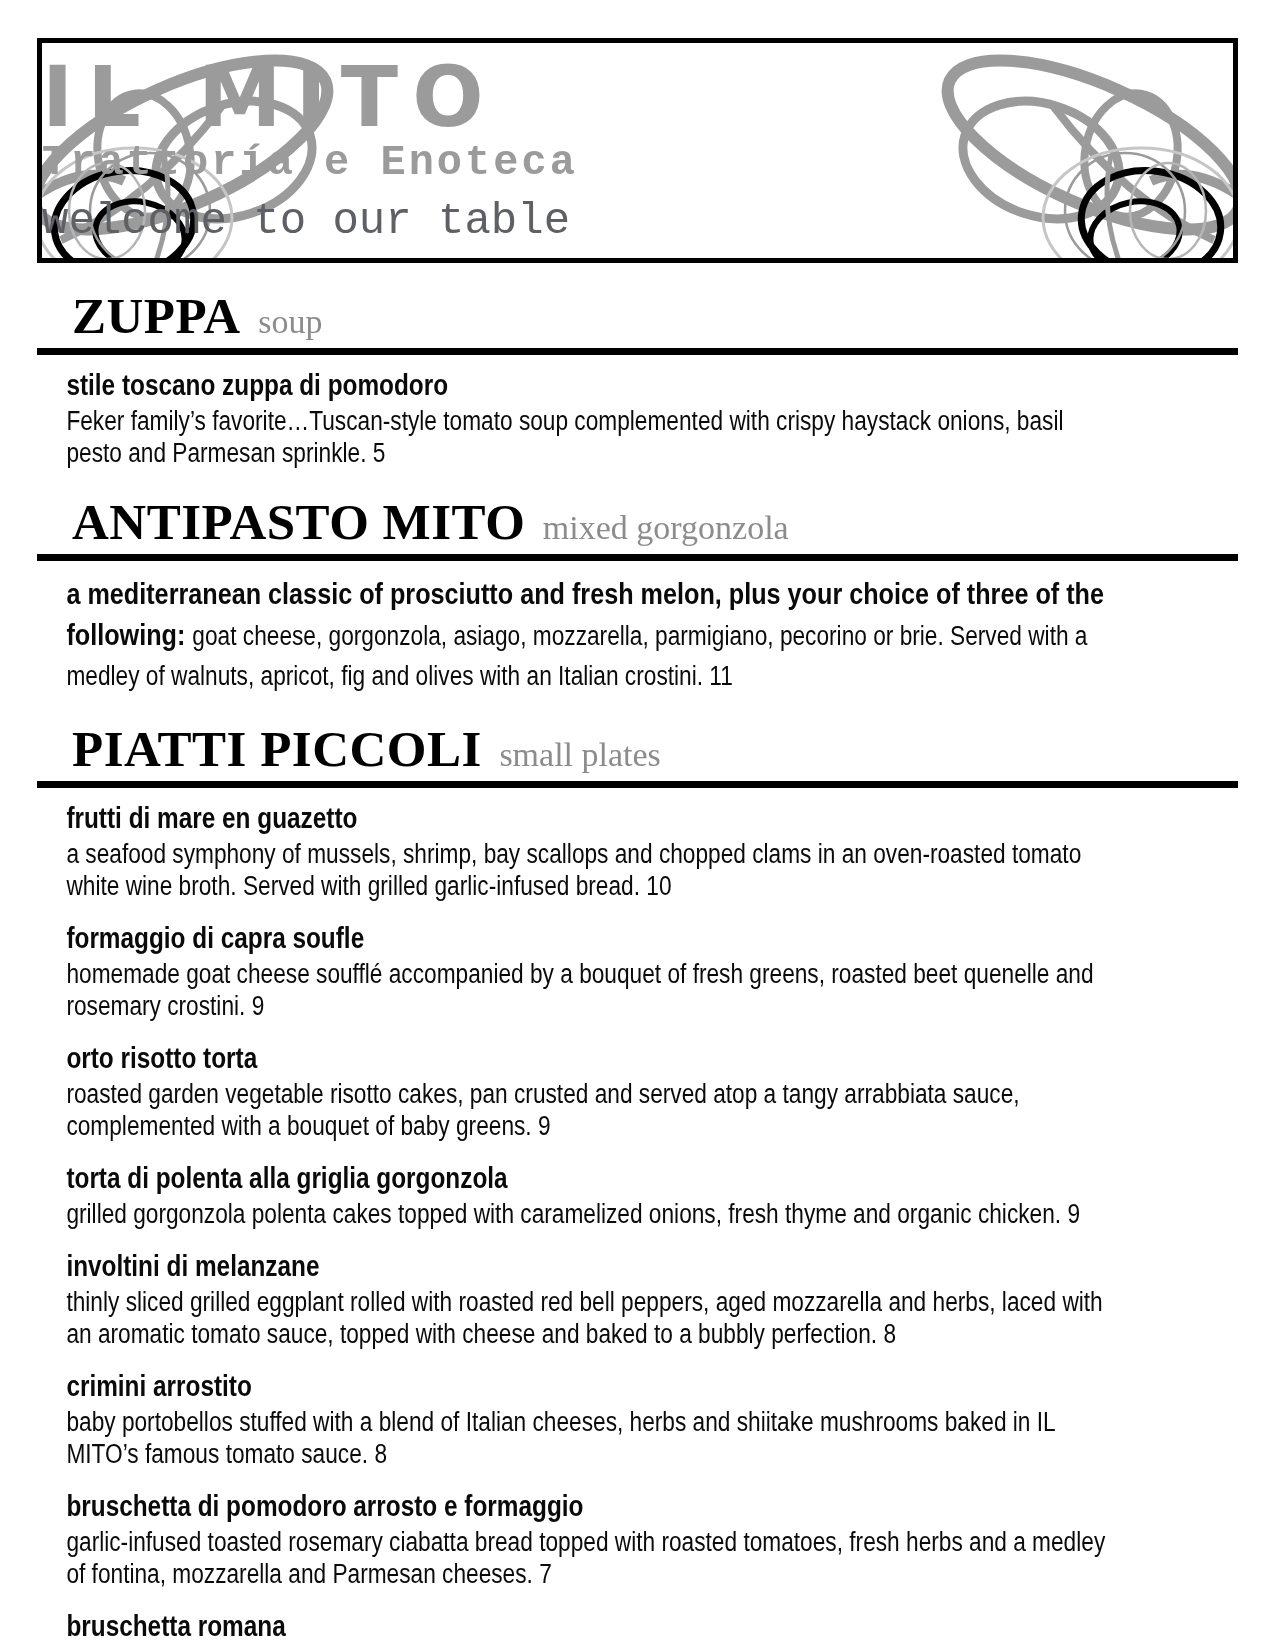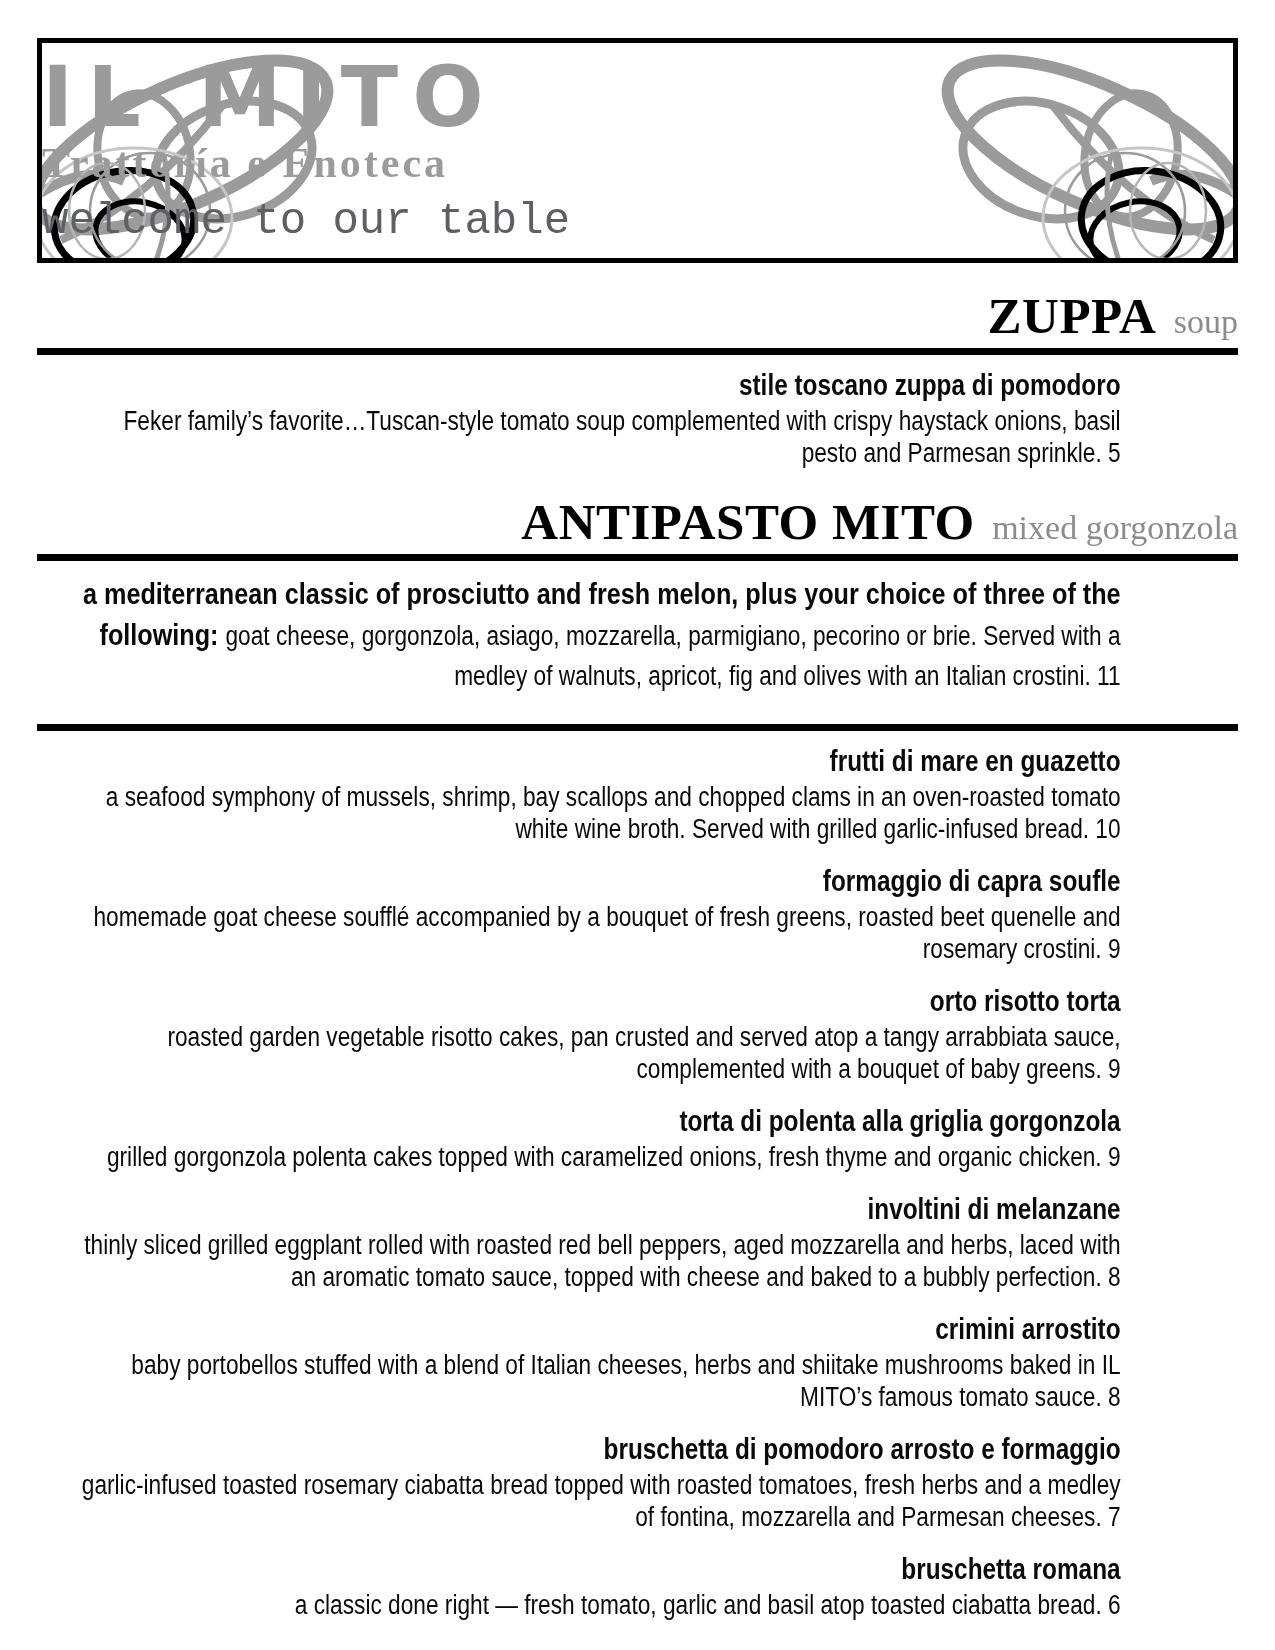--- a/index.html
+++ b/index.html
@@ -24,21 +24,21 @@
   .brand-title {
     font-family: "DejaVu Sans", sans-serif;
     font-weight: bold;
     font-size: 84px;
     line-height: 1.0;
     color: #9b9b9b;
     letter-spacing: 14px;
     margin-top: 12px;
   }
   .brand-subtitle {
-    font-family: Liberation Serif, serif;
+    font-family: Liberation Mono, monospace;
     font-weight: bold;
     font-size: 42px;
     line-height: 1.05;
     color: #9b9b9b;
     letter-spacing: 3px;
     margin-top: 2px;
   }
   .brand-tagline {
     font-family: Liberation Mono, monospace;
     font-size: 44px;
@@ -46,21 +46,21 @@
     color: #5e6066;
     margin-top: 12px;
   }
   .art { position: absolute; z-index: 1; pointer-events: none; }
   .art.tl { top: 2px; left: -16px; }
   .art.tr { top: 2px; right: -16px; transform: scaleX(-1); }
   .art.bl { bottom: -40px; left: -30px; }
   .art.br { bottom: -40px; right: -30px; transform: scaleX(-1); }
 
   
-  .menu-section { margin-top: 28px; text-align: right; }
+  .menu-section { margin-top: 28px; }
   .sec-head { padding-left: 35px; line-height: 1; white-space: nowrap; }
   .sec-name {
     font-family: "Liberation Serif", serif;
     font-weight: bold;
     font-size: 51px;
     letter-spacing: 0.5px;
     color: #000;
   }
   .sec-sub {
     font-family: "Liberation Serif", serif;
@@ -165,20 +165,23 @@
     </div>
     <div class="sec-rule"></div>
     <div class="items-inner">
           <div class="item">
             <div class="item-desc with-lead"><b class="item-lead">a mediterranean classic of prosciutto and fresh melon, plus your choice of three of the following: </b>goat cheese, gorgonzola, asiago, mozzarella, parmigiano, pecorino or brie. Served with a medley of walnuts, apricot, fig and olives with an Italian crostini. 11</div>
           </div>
         </div>
   </section>
 
   <section class="menu-section">
+    <div class="sec-head">
+      <span class="sec-name">PIATTI PICCOLI</span><span class="sec-sub"> small plates</span>
+    </div>
     <div class="sec-rule"></div>
     <div class="items-inner">
           <div class="item">
             <div class="item-title">frutti di mare en guazetto</div>
             <div class="item-desc">a seafood symphony of mussels, shrimp, bay scallops and chopped clams in an oven-roasted tomato white wine broth. Served with grilled garlic-infused bread. 10</div>
           </div>
           <div class="item">
             <div class="item-title">formaggio di capra soufle</div>
             <div class="item-desc">homemade goat cheese soufflé accompanied by a bouquet of fresh greens, roasted beet quenelle and rosemary crostini. 9</div>
           </div>

